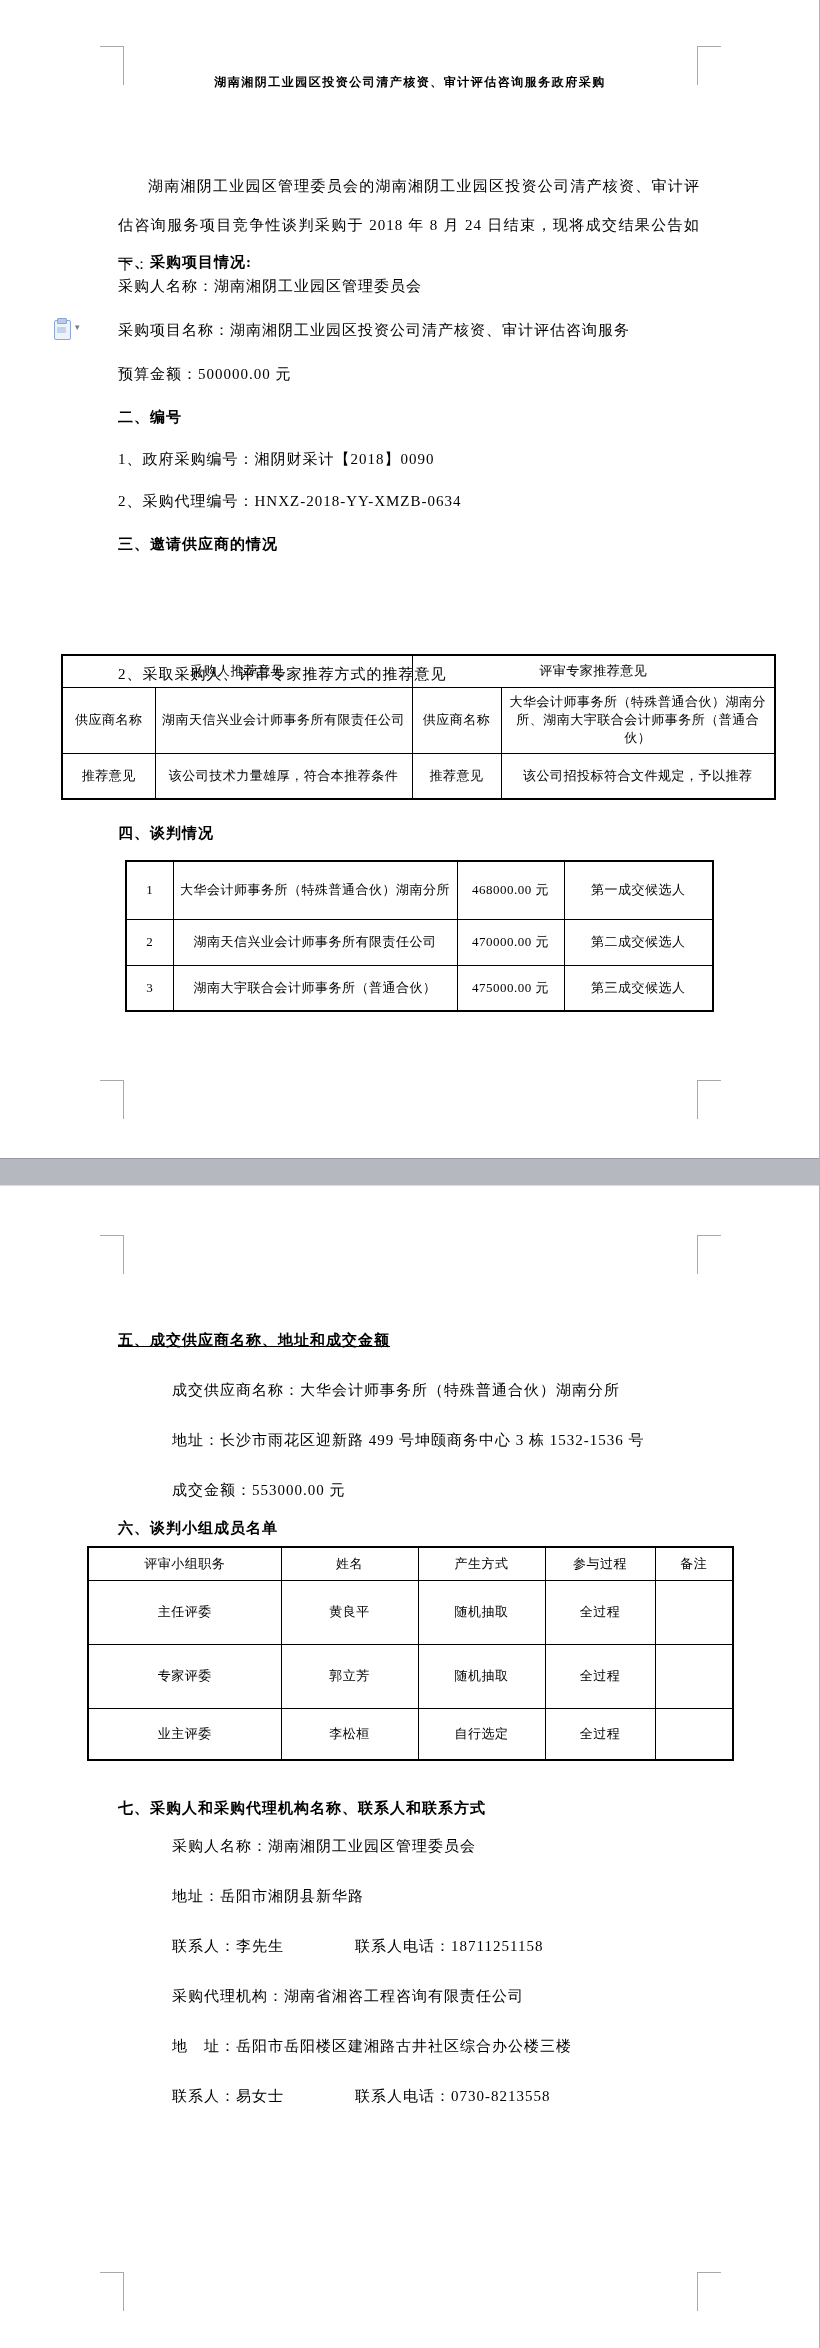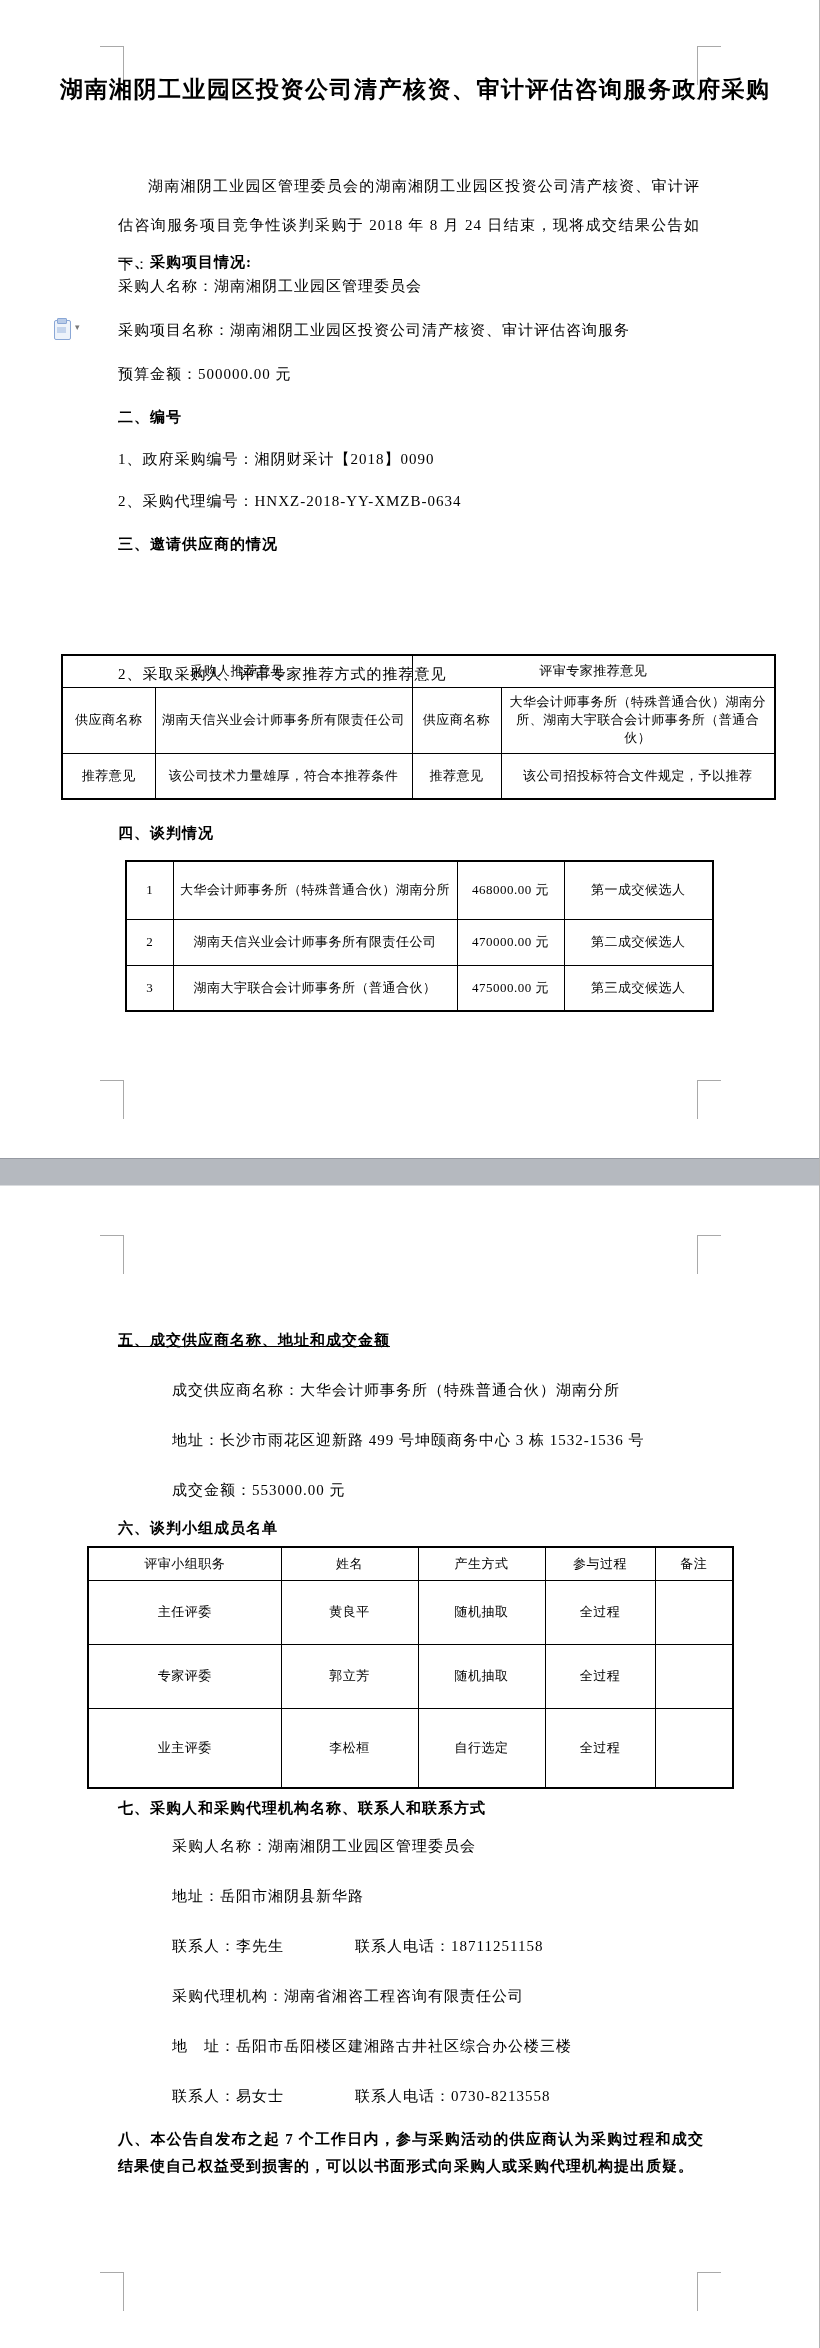--- a/index.html
+++ b/index.html
@@ -9,21 +9,21 @@
     font-family:"Liberation Serif","DejaVu Serif",serif;color:#000;
   }
   .page{position:absolute;left:0;width:819px;background:#fff;}
   #page1{top:0;height:1158px;}
   #separator{position:absolute;top:1158px;left:0;width:819px;height:28px;
     background:#b5b9bf;border-top:1px solid #969aa2;border-bottom:1px solid #d9dbde;box-sizing:border-box;}
   #page2{top:1186px;height:1162px;}
   .line{position:absolute;left:118px;font-size:15px;letter-spacing:1px;white-space:nowrap;line-height:20px;}
   .indent{left:172px;}
   .b{font-weight:bold;}
-  .title{position:absolute;left:60px;width:700px;text-align:center;font-size:23px;
+  .title{position:absolute;left:60px;width:700px;text-align:center;font-size:12px;
     font-weight:bold;letter-spacing:1.5px;white-space:nowrap;}
   .para{position:absolute;left:118px;width:582px;font-size:15px;letter-spacing:1px;
     line-height:39px;text-align:justify;text-indent:2em;}
   .para8{position:absolute;left:118px;width:586px;font-size:15px;letter-spacing:1px;
     line-height:27px;text-align:justify;font-weight:bold;}
   table{position:absolute;border-collapse:collapse;table-layout:fixed;
     font-family:"Liberation Serif","DejaVu Serif",serif;}
   td{border:1px solid #000;text-align:center;vertical-align:middle;
     font-size:13px;letter-spacing:0.5px;padding:2px 5px;line-height:18px;word-break:break-all;}
   .tbl{border:2px solid #000;}
@@ -171,21 +171,21 @@
         <td>全过程</td>
         <td></td>
       </tr>
       <tr style="height:64px;">
         <td>专家评委</td>
         <td>郭立芳</td>
         <td>随机抽取</td>
         <td>全过程</td>
         <td></td>
       </tr>
-      <tr style="height:80px;">
+      <tr style="height:52px;">
         <td>业主评委</td>
         <td>李松桓</td>
         <td>自行选定</td>
         <td>全过程</td>
         <td></td>
       </tr>
     </tbody>
       </table>
 
     <div class="line b" style="top:612px;">七、采购人和采购代理机构名称、联系人和联系方式</div>
@@ -193,16 +193,15 @@
     <div class="line indent" style="top:700px;">地址：岳阳市湘阴县新华路</div>
     <div class="line indent" style="top:750px;">
       <span class="col2">联系人：李先生</span><span>联系人电话：18711251158</span>
     </div>
     <div class="line indent" style="top:800px;text-align:right;">采购代理机构：湖南省湘咨工程咨询有限责任公司</div>
     <div class="line indent" style="top:850px;">地　址：岳阳市岳阳楼区建湘路古井社区综合办公楼三楼</div>
     <div class="line indent" style="top:900px;">
       <span class="col2">联系人：易女士</span><span>联系人电话：0730-8213558</span>
     </div>
 
-    <div class="para8" style="top:940px;">八、本公告自发布之起 7 个工作日内，参与采购活动的供应商认为采购过程和成交结果使自己权益受到损害的，可以以书面形式向采购人或采购代理机构提出质疑。</div>
   </div>
 
 </div>
 
 </body></html>

